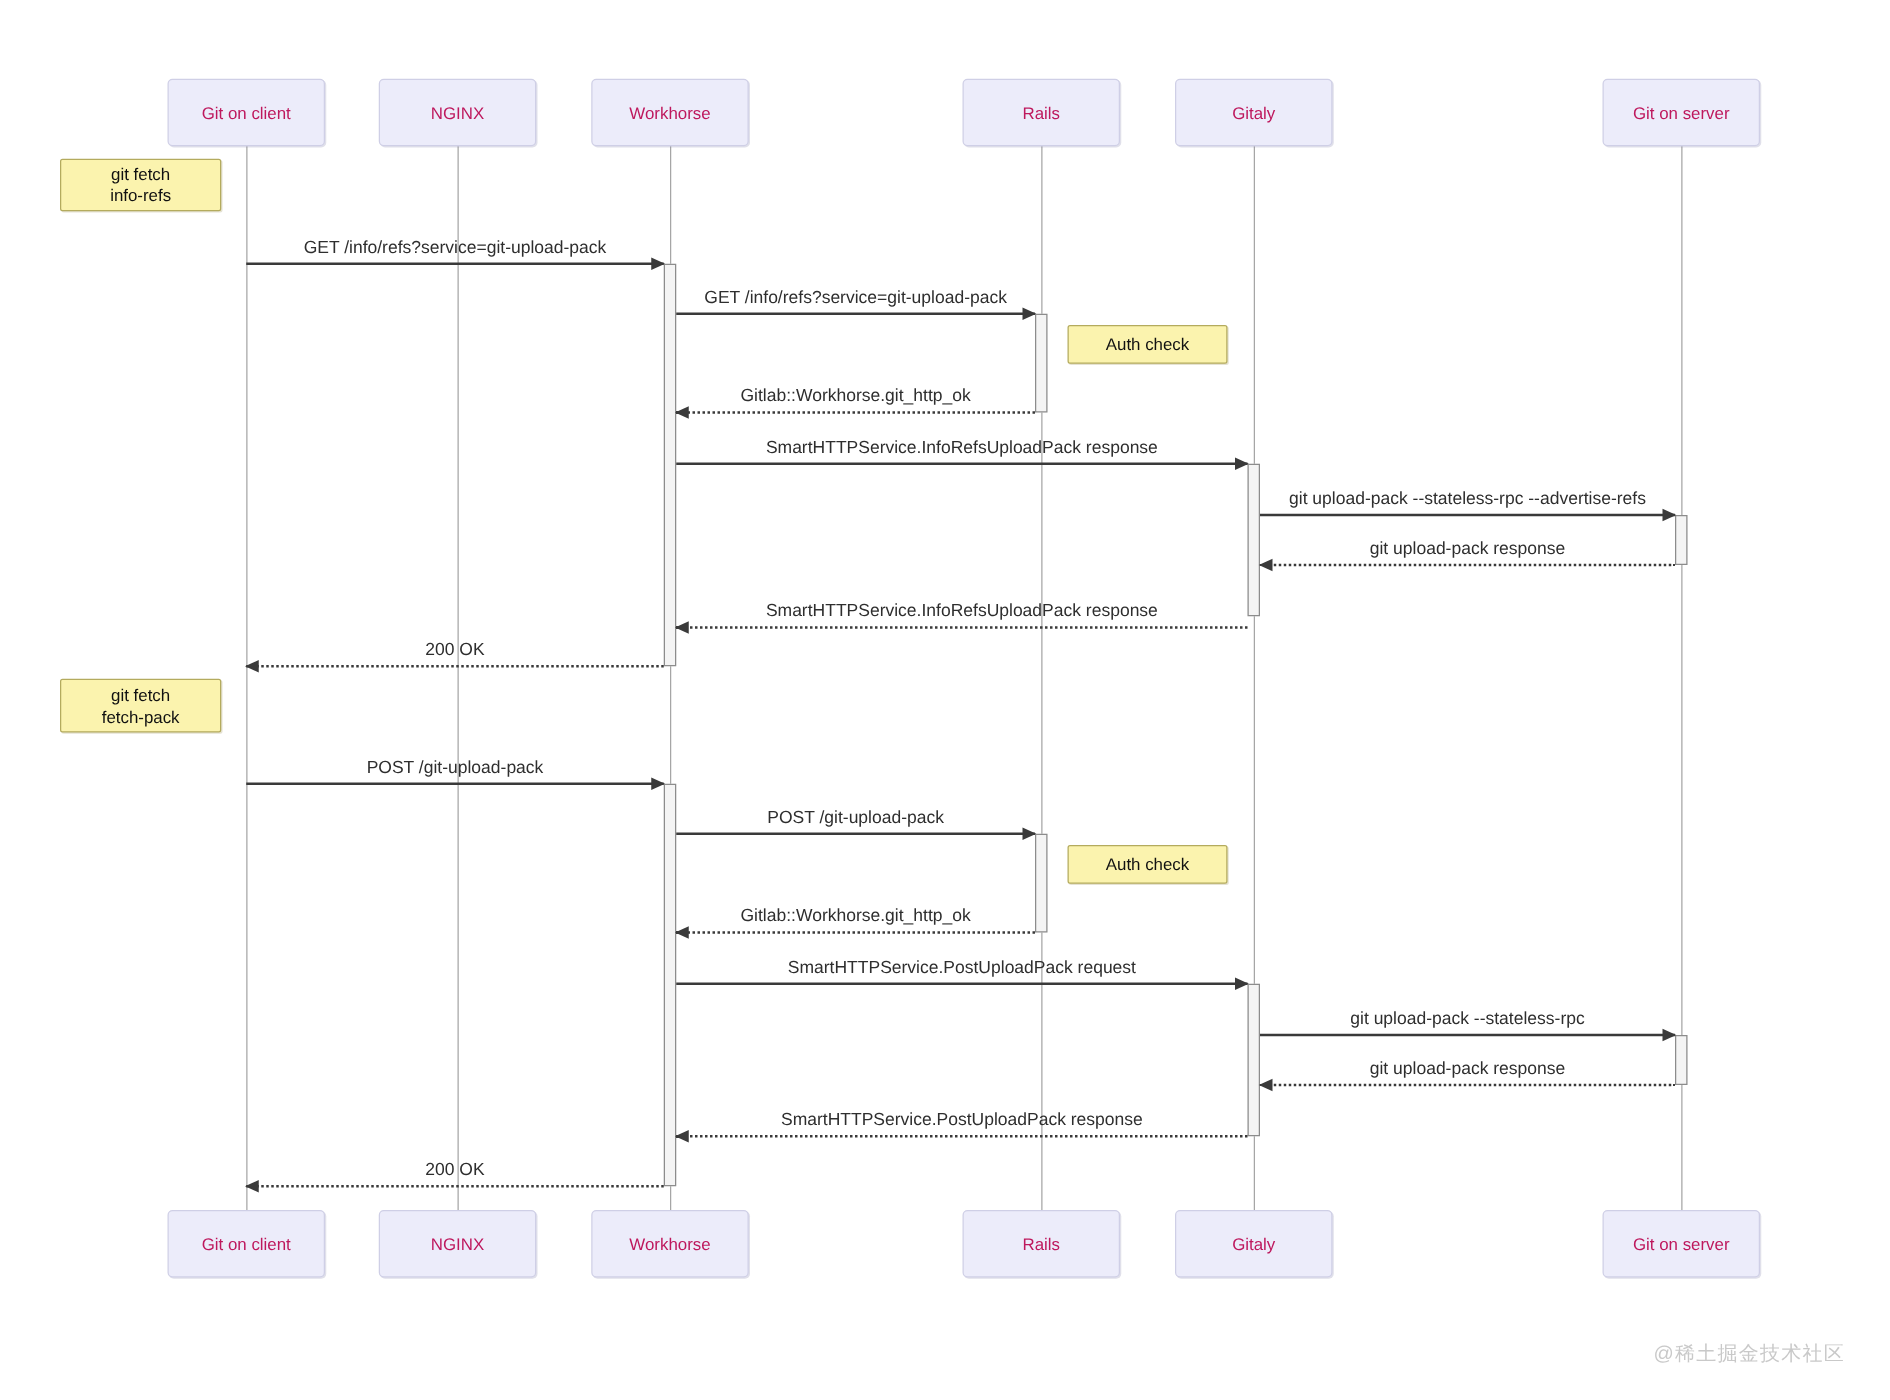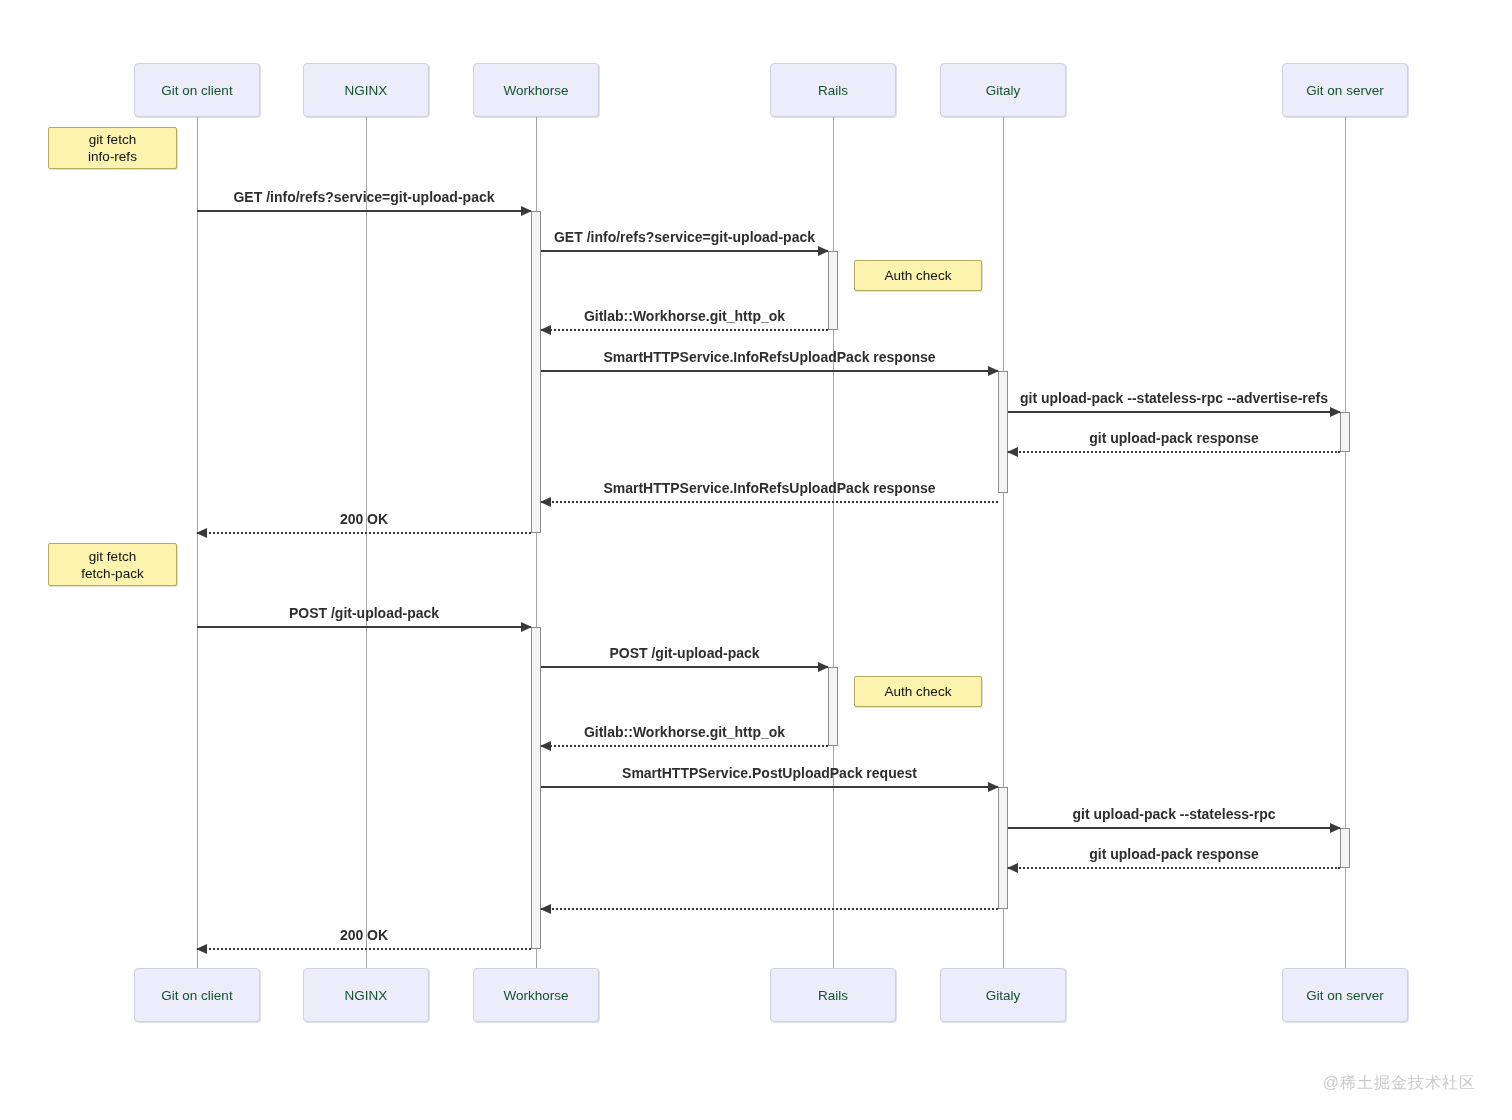--- a/index.html
+++ b/index.html
@@ -9,36 +9,36 @@
   }
   .lifeline{
     position:absolute; top:117px; height:851px; width:0;
     border-left:1px solid #a6a6a6;
   }
   .pbox{
     position:absolute; width:126px; height:54px;
     background:#ECECFA; border:1px solid #cfcfe6; border-radius:4px;
     box-shadow:1px 1px 0 rgba(130,130,170,0.25);
     display:flex; align-items:center; justify-content:center;
-    font-size:13.5px; color:#14532d; box-sizing:border-box;
+    font-size:13.5px; color:#be185d; box-sizing:border-box;
   }
   .act{
     position:absolute; width:10px; background:#f4f4f4;
     border:1px solid #8c8c8c; box-sizing:border-box;
   }
   .note{
     position:absolute; background:#FBF3AE; border:1px solid #b4ab5e;
     border-radius:2px; box-shadow:1px 1px 0 rgba(150,140,80,0.25);
     display:flex; flex-direction:column; align-items:center; justify-content:center;
     font-size:13.5px; line-height:17px; color:#111; box-sizing:border-box;
   }
   .msg{position:absolute; height:23px;}
   .msg-label{
     position:absolute; left:0; right:0; top:0; height:20px;
-    text-align:center; font-size:14px; font-weight:700; color:#2e2e2e;
+    text-align:center; font-size:14px; font-weight:400; color:#2e2e2e;
     white-space:nowrap;
   }
   .msg-line{position:absolute; left:0; right:0; top:21px; height:0;}
   .msg-line.solid{border-top:2px solid #3a3a3a;}
   .msg-line.dashed{border-top:2px dotted #3a3a3a;}
   .ah{position:absolute; top:17px; width:0; height:0;
       border-top:5px solid transparent; border-bottom:5px solid transparent;}
   .ah-right{right:-1px; border-left:11px solid #3a3a3a;}
   .ah-left{left:-1px; border-right:11px solid #3a3a3a;}
   .watermark{
@@ -185,20 +185,21 @@
     <div class="msg-label">SmartHTTPService.PostUploadPack request</div>
     <div class="msg-line solid"></div>
     <div class="ah ah-right"></div>
   </div>
   <div class="msg" style="left:1008px;top:846px;width:332px">
     <div class="msg-label">git upload-pack response</div>
     <div class="msg-line dashed"></div>
     <div class="ah ah-left"></div>
   </div>
   <div class="msg" style="left:541px;top:887px;width:457px">
+    <div class="msg-label">SmartHTTPService.PostUploadPack response</div>
     <div class="msg-line dashed"></div>
     <div class="ah ah-left"></div>
   </div>
   <div class="msg" style="left:197px;top:927px;width:334px">
     <div class="msg-label">200 OK</div>
     <div class="msg-line dashed"></div>
     <div class="ah ah-left"></div>
   </div>
 
   <div class="watermark">@稀土掘金技术社区</div>

